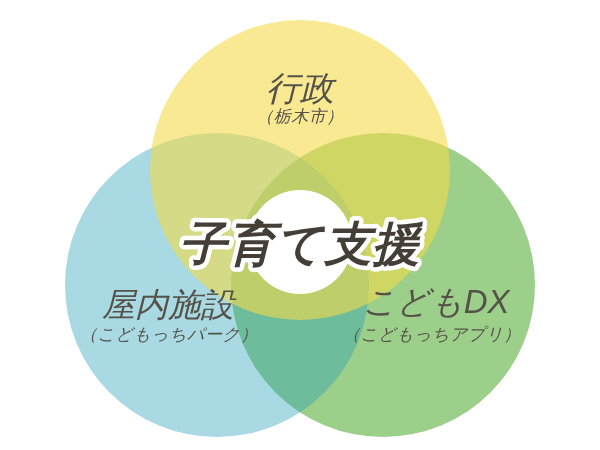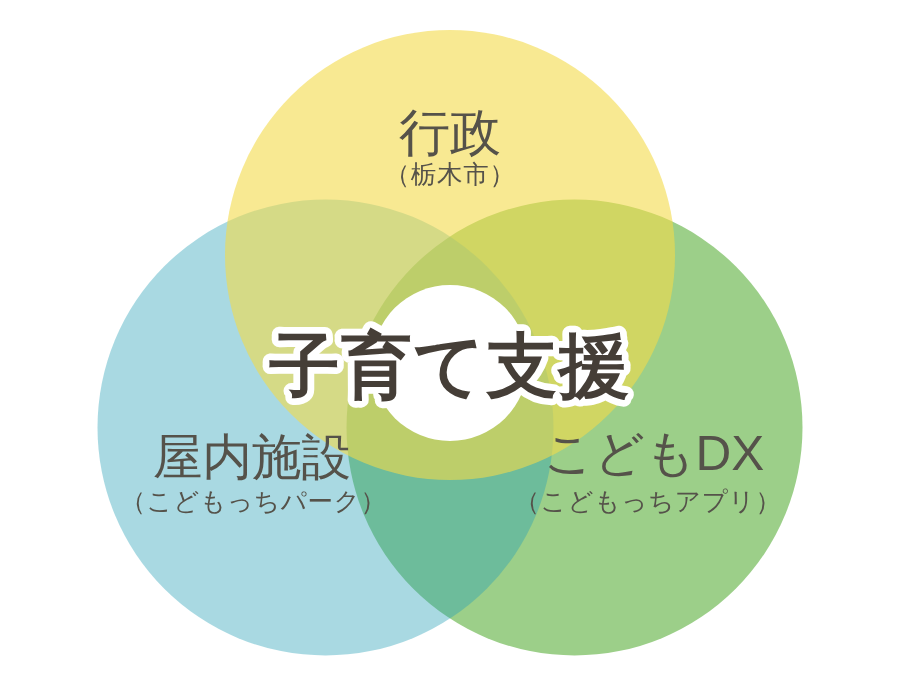--- a/index.html
+++ b/index.html
@@ -9,20 +9,21 @@
     width: 600px;
     height: 450px;
     overflow: hidden;
     font-family: "Liberation Sans", sans-serif;
   }
   .stage {
     position: relative;
     width: 520px;
     height: 450px;
     background: #1d4ed8;
+    font-style: italic;
   }
   svg { display: block; }
   .circle-label {
     font-family: "Liberation Sans", sans-serif;
     fill: #55524A;
   }
   .circle-label.main { font-size: 34px; }
   .circle-label.main-sm { font-size: 33px; }
   .circle-label.sub { font-size: 17px; letter-spacing: 0.5px; }
   .center-title {

